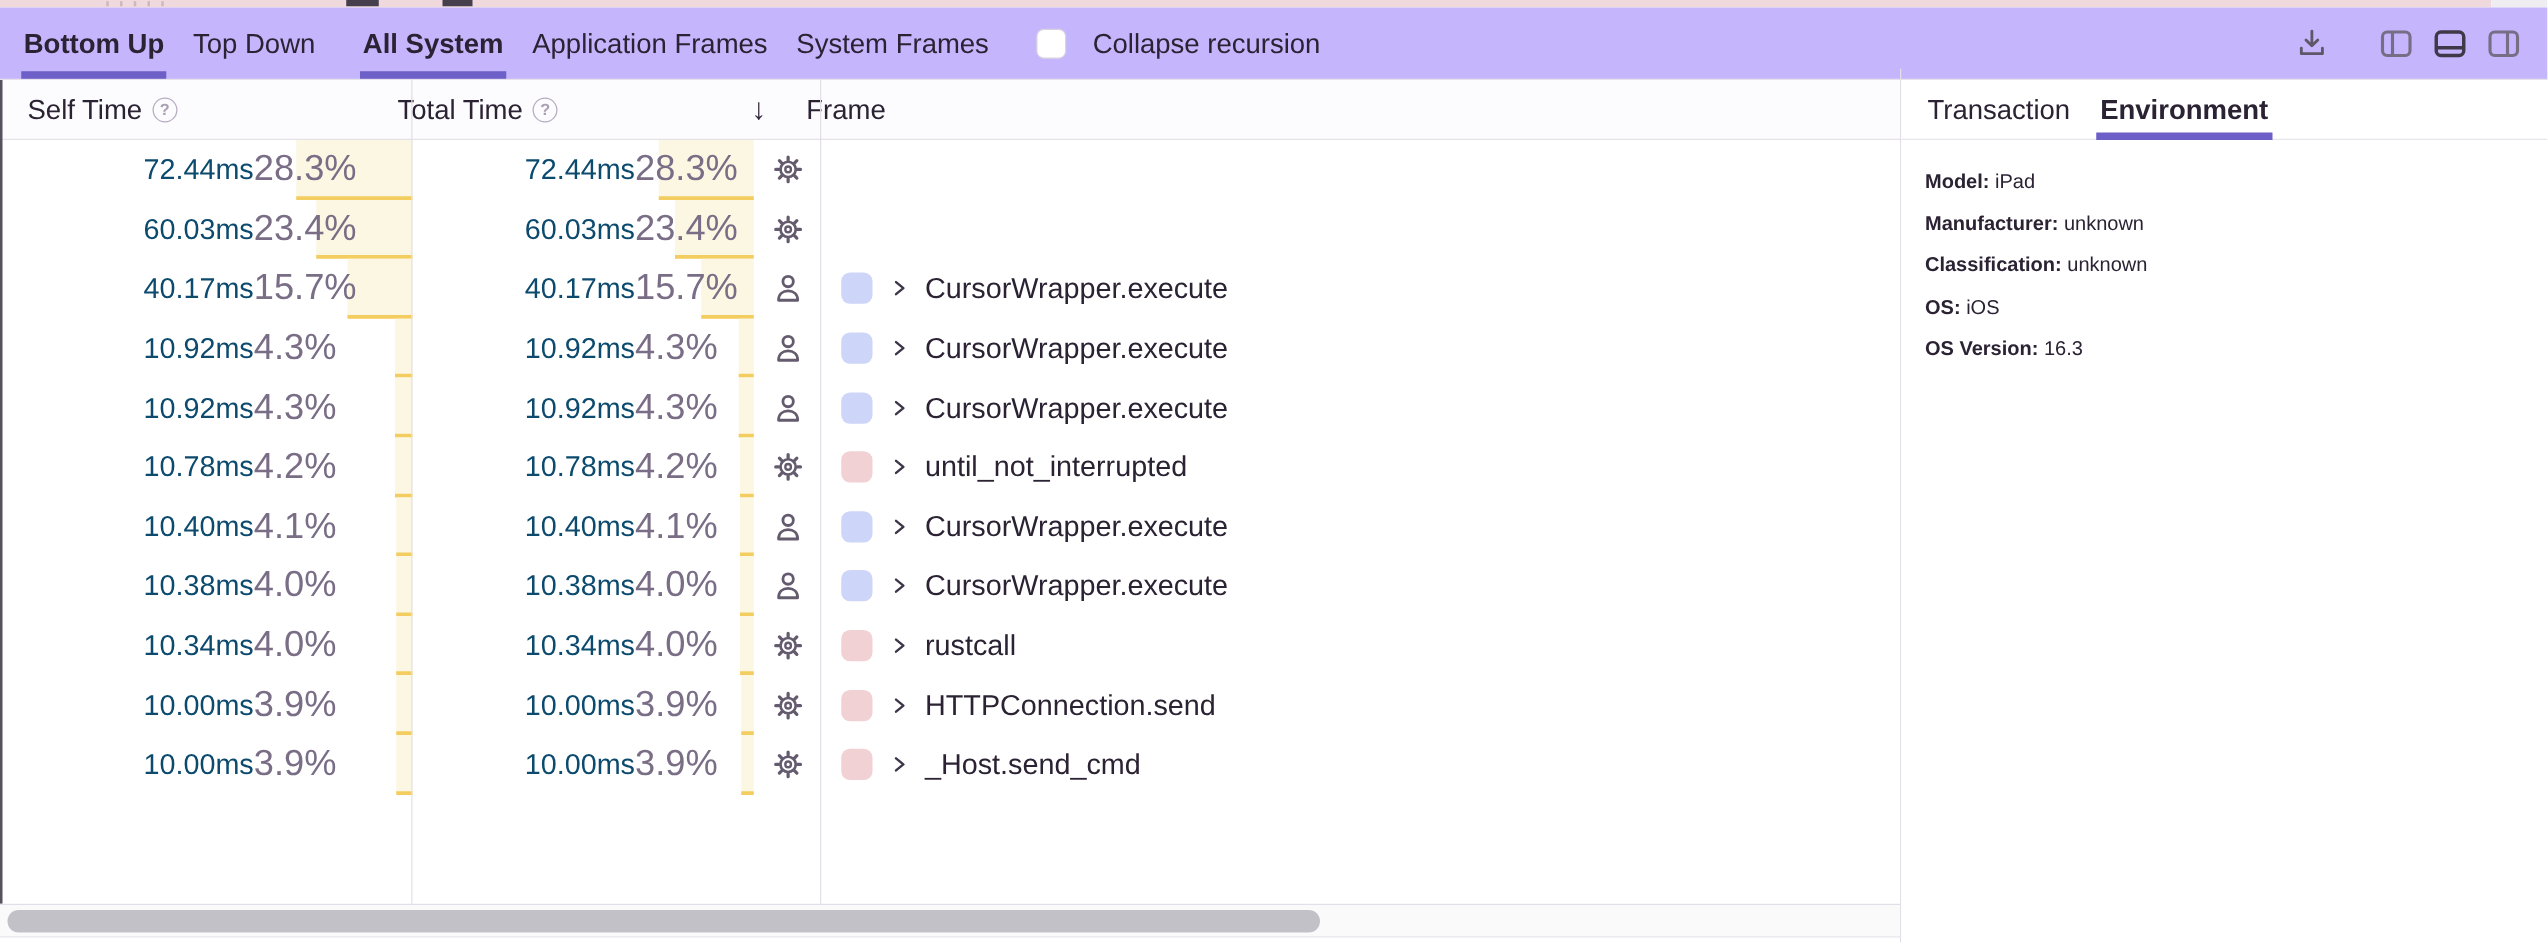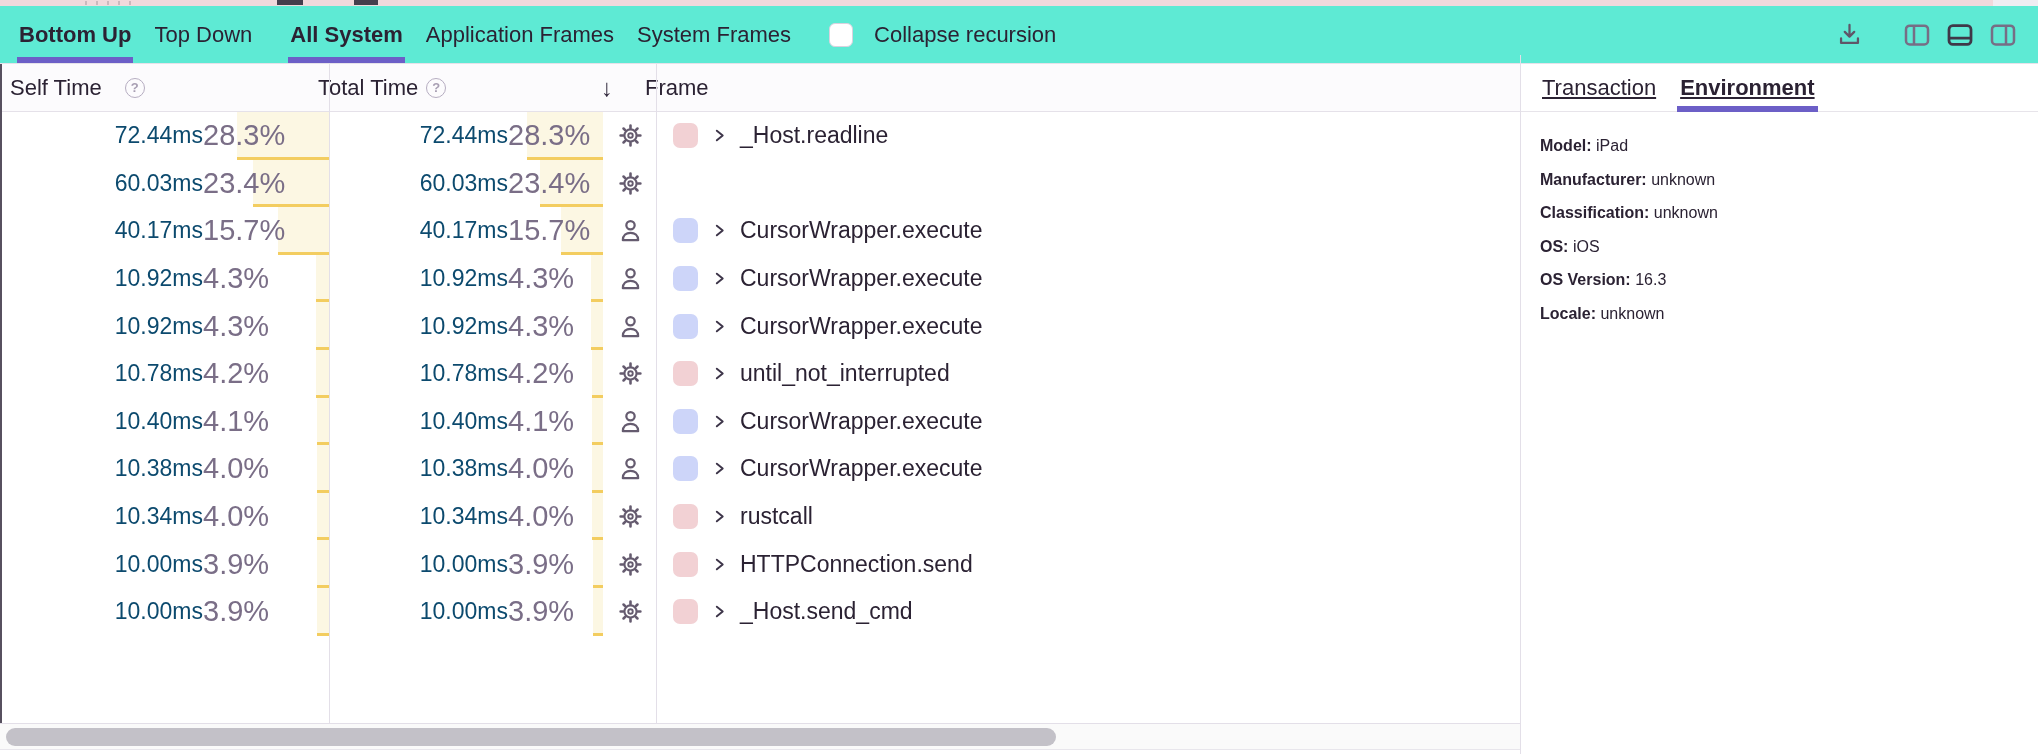--- a/index.html
+++ b/index.html
@@ -7,21 +7,21 @@
   body { font-family: "Liberation Sans", sans-serif; background:#fff; color:#2b2233; overflow:hidden; }
   #app { position:relative; width:2038px; height:754px; background:#fff; overflow:hidden; }
 
   
   #minimap { position:absolute; left:0; top:0; width:1993px; height:6px; background:#f0d9dc; overflow:hidden; }
   #minimap-corner { position:absolute; left:1993px; top:0; width:45px; height:6px; background:#efedf2; }
   .mm-tick { position:absolute; top:1px; width:2px; height:4px; background:#cbb8bd; }
   .mm-block { position:absolute; top:0; height:5px; background:#453e4d; }
 
   
-  #toolbar { position:absolute; left:0; top:6px; width:2038px; height:58px; background:#5eead4;
+  #toolbar { position:absolute; left:0; top:6px; width:2038px; height:58px; background:#c4b5fd;
              border-bottom:1px solid #e6e2ea; display:flex; align-items:stretch; padding-left:19px; }
   .ttab { position:relative; display:flex; align-items:center; font-size:22px; cursor:pointer; white-space:nowrap; }
   .ttab + .ttab { margin-left:23px; }
   .ttab.groupgap { margin-left:38px; }
   .ttab.active { font-weight:bold; }
   .ttab.active::after { content:""; position:absolute; left:-2px; right:-2px; bottom:0; height:6px; background:#6c5fc7; }
   .collapse-wrap { display:flex; align-items:center; margin-left:38px; }
   .checkbox { width:24px; height:24px; border:1.5px solid #d9d2df; border-radius:6px; background:#fff; cursor:pointer; }
   .collapse-label { margin-left:21px; font-size:22px; }
   #toolbar-icons { margin-left:auto; display:flex; align-items:center; margin-right:20px; }
@@ -32,21 +32,21 @@
   
   #table-left-edge { position:absolute; left:0; top:64px; width:2px; height:659px; background:#57505f; }
   #col-border-1 { position:absolute; left:329px; top:64px; width:1px; height:659px; background:#e3dfe8; }
   #col-border-2 { position:absolute; left:656px; top:64px; width:1px; height:659px; background:#e3dfe8; }
   #panel-border  { position:absolute; left:1520px; top:55px; width:1px; height:699px; background:#e3dfe8; }
   #table-bottom  { position:absolute; left:0; top:723px; width:1520px; height:1px; background:#e3dfe8; }
 
   #thead { position:absolute; left:0; top:64px; width:1520px; height:48px; background:#fcfbfd;
            border-bottom:1px solid #e5e1e9; display:flex; font-size:22px; }
   .hcell { display:flex; align-items:center; }
-  .hcell.self { width:300px; padding-left:10px;gap:15px; }
+  .hcell.self { width:300px; padding-left:22px; }
   .hcell.total { width:327px; padding-left:18px; }
   .hcell.frame { flex:1; padding-left:18px; }
   .helpicon { width:20px; height:20px; border:1.5px solid #b6adc1; border-radius:50%; color:#a89fb3;
               font-size:13px; font-weight:bold; display:flex; align-items:center; justify-content:center;
               margin-left:8px; cursor:pointer; }
   .sortarrow { margin-left:auto; margin-right:14px; font-size:24px; color:#332a3e; cursor:pointer; }
 
   #rows { position:absolute; left:0; top:112px; width:1520px; }
   .row { display:flex; height:47.6px; cursor:pointer; }
   .cell { position:relative; display:flex; align-items:center; height:100%; }
@@ -68,21 +68,21 @@
   .fname { margin-left:13px; font-size:23px; white-space:nowrap; }
 
   
   #hscroll { position:absolute; left:0; top:724px; width:1520px; height:26px; background:#fafafa;
              border-bottom:1px solid #e8e6ec; }
   #hthumb { position:absolute; left:6px; top:4px; width:1050px; height:18px; border-radius:9px; background:#c3c1c8; cursor:pointer; }
 
   
   #panel { position:absolute; left:1521px; top:64px; width:517px; height:690px; background:#fff; }
   #panel-tabs { height:48px; display:flex; padding-left:21px; border-bottom:1px solid #e7e4ea; }
-  .ptab { position:relative; display:flex; align-items:center; font-size:22px; cursor:pointer;text-decoration:underline; }
+  .ptab { position:relative; display:flex; align-items:center; font-size:22px; cursor:pointer; }
   .ptab + .ptab { margin-left:24px; }
   .ptab.active { font-weight:bold; }
   .ptab.active::after { content:""; position:absolute; left:-3px; right:-3px; bottom:-1px; height:6px; background:#6c5fc7; }
   #panel-fields { padding:17px 0 0 19px; }
   .pfield { font-size:16px; line-height:33.5px; white-space:nowrap; }
   .plabel { font-weight:bold; }
 
   svg { display:block; }
 </style>
 </head>
@@ -165,29 +165,20 @@
       <span class="time">72.44ms</span>
       <span class="pct">28.3%</span>
       <span class="rowicon">
             <svg viewBox="0 0 24 24" width="27" height="27" fill="none" stroke="#655b6f">
               <circle cx="12" cy="12" r="5.4" stroke-width="1.9"></circle>
               <circle cx="12" cy="12" r="2" stroke-width="1.7"></circle>
               <path d="M18.4 12h2.4M16.5 16.5l1.7 1.7M12 18.4v2.4M7.5 16.5l-1.7 1.7M5.6 12H3.2M7.5 7.5L5.8 5.8M12 5.6V3.2M16.5 7.5l1.7-1.7" stroke-width="2.3" stroke-linecap="round"></path>
             </svg>
           </span>
     </div>
-    <div class="cell frame">
-      <span class="swatch" style="background: rgb(242, 209, 212);"></span>
-      <span class="chev">
-        <svg viewBox="0 0 14 14" width="15" height="15" fill="none" stroke="#3d3549" stroke-width="1.8" stroke-linecap="round" stroke-linejoin="round">
-              <polyline points="4.5,2.5 10,7 4.5,11.5"></polyline>
-            </svg>
-      </span>
-      <span class="fname">_Host.readline</span>
-    </div>
   </div>
 
   <div class="row">
     <div class="cell self">
       <span class="bar bar-self" style="width: 77.2px;"></span>
       <span class="time">60.03ms</span>
       <span class="pct">23.4%</span>
     </div>
     <div class="cell total">
       <span class="bar bar-total" style="width: 63.2px;"></span>
@@ -479,17 +470,16 @@
   <div class="pfield"><span class="plabel">Model:</span> <span class="pvalue">iPad</span></div>
 
   <div class="pfield"><span class="plabel">Manufacturer:</span> <span class="pvalue">unknown</span></div>
 
   <div class="pfield"><span class="plabel">Classification:</span> <span class="pvalue">unknown</span></div>
 
   <div class="pfield"><span class="plabel">OS:</span> <span class="pvalue">iOS</span></div>
 
   <div class="pfield"><span class="plabel">OS Version:</span> <span class="pvalue">16.3</span></div>
 
-  <div class="pfield"><span class="plabel">Locale:</span> <span class="pvalue">unknown</span></div>
 </div>
   </div>
 
 </div>
 
 </body></html>

